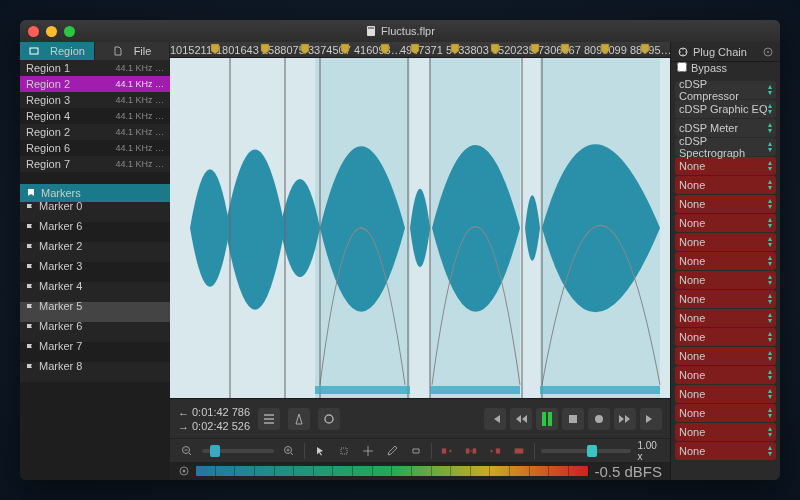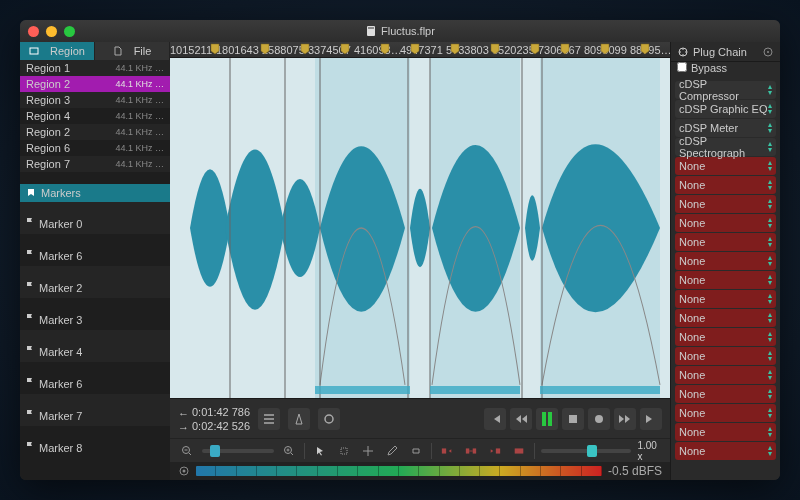--- a/index.html
+++ b/index.html
@@ -19,21 +19,21 @@
 .tab svg{width:10px;height:10px}
 .list{flex:0 0 auto}
 .row{display:flex;height:16px;align-items:center;padding:0 6px;font-size:10px}
 .row:nth-child(odd){background:#252525}
 .row.sel{background:#a21caf;color:#fff}
 .row .c1{flex:1}.row .c2{color:#888;font-size:9px}
 .row.sel .c2{color:#e0e0e0}
 .sect{background:#1a7a8a;height:18px;display:flex;align-items:center;padding:0 6px;gap:4px;font-size:10px;color:#fff}
 .sect svg{width:11px;height:11px}
 .mlist{flex:1;overflow:hidden}
-.mrow{display:flex;height:16px;align-items:flex-start;padding:16px 6px;gap:5px;font-size:10px}
+.mrow{display:flex;height:16px;align-items:flex-end;padding:10px 6px;gap:5px;font-size:10px}
 .mrow:nth-child(odd){background:#252525}
 .mrow.sel{background:#444}
 .flag{width:8px;height:8px}
 .main{flex:1;display:flex;flex-direction:column;background:#2a2a2a;min-width:0}
 .ruler{height:16px;background:linear-gradient(#3a3a3a,#303030);display:flex;position:relative;font-size:8px;color:#aaa;border-bottom:1px solid #1a1a1a}
 .tick{position:absolute;top:2px}
 .rmarker{position:absolute;top:1px;width:10px;height:12px;display:flex;align-items:center;justify-content:center}
 .rmarker svg{width:10px;height:12px}
 .wave{flex:1;background:#d8e8ec;position:relative;overflow:hidden}
 .wave svg{width:100%;height:100%}
@@ -52,21 +52,21 @@
 .trow2{height:24px;display:flex;align-items:center;padding:0 8px;gap:6px;border-top:1px solid #222}
 .tool{width:20px;height:16px;display:flex;align-items:center;justify-content:center}
 .tool svg{width:12px;height:12px;fill:#999}
 .zslider{width:80px;height:4px;background:#444;border-radius:2px;position:relative}
 .zhandle{position:absolute;top:-4px;width:10px;height:12px;background:#3aaac4;border-radius:2px}
 .speed{font-size:10px;color:#ccc}
 .meter{height:18px;background:#222;display:flex;align-items:center;padding:0 8px;gap:6px}
 .mbar{flex:1;height:10px;background:linear-gradient(90deg,#2277aa 0%,#22aa55 50%,#ccaa22 75%,#cc5522 90%,#cc2222 100%);position:relative;border-radius:1px}
 .mticks{position:absolute;inset:0;display:flex}
 .mtick{flex:1;border-right:1px solid rgba(0,0,0,.3)}
-.mval{font-size:12px;color:#aaa}
+.mval{font-size:15px;color:#aaa}
 .plugpanel{width:110px;background:#2a2a2a;border-left:1px solid #1a1a1a;display:flex;flex-direction:column}
 .phead{height:20px;display:flex;align-items:center;padding:0 6px;gap:4px;font-size:10px;border-bottom:1px solid #1a1a1a}
 .phead svg{width:12px;height:12px}
 .pbypass{height:18px;display:flex;padding:0 6px;gap:4px;font-size:10px}
 .pbypass input{width:10px;height:10px}
 .pslot{height:18px;margin:1px 4px;background:#333;border-radius:3px;display:flex;align-items:center;justify-content:space-between;padding:0 4px;font-size:9px}
 .pslot.filled{color:#3ac4a4}
 .pslot.empty{color:#2a6a5a;background:#7f1d1d}
 .pslot .arrows{color:#3ac4a4;font-size:8px;line-height:6px}
 .sep{width:1px;height:16px;background:#444}
@@ -170,20 +170,26 @@
               <path d="M1 0v8M1 0h5l-1 2 1 2H1" fill="#ccc"></path>
             </svg>
             <span>Marker 3</span>
           </div>
           <div class="mrow">
             <svg class="flag" viewBox="0 0 8 8">
               <path d="M1 0v8M1 0h5l-1 2 1 2H1" fill="#ccc"></path>
             </svg>
             <span>Marker 4</span>
           </div>
+          <div class="mrow sel">
+            <svg class="flag" viewBox="0 0 8 8">
+              <path d="M1 0v8M1 0h5l-1 2 1 2H1" fill="#ccc"></path>
+            </svg>
+            <span>Marker 5</span>
+          </div>
           <div class="mrow">
             <svg class="flag" viewBox="0 0 8 8">
               <path d="M1 0v8M1 0h5l-1 2 1 2H1" fill="#ccc"></path>
             </svg>
             <span>Marker 6</span>
           </div>
           <div class="mrow">
             <svg class="flag" viewBox="0 0 8 8">
               <path d="M1 0v8M1 0h5l-1 2 1 2H1" fill="#ccc"></path>
             </svg>

